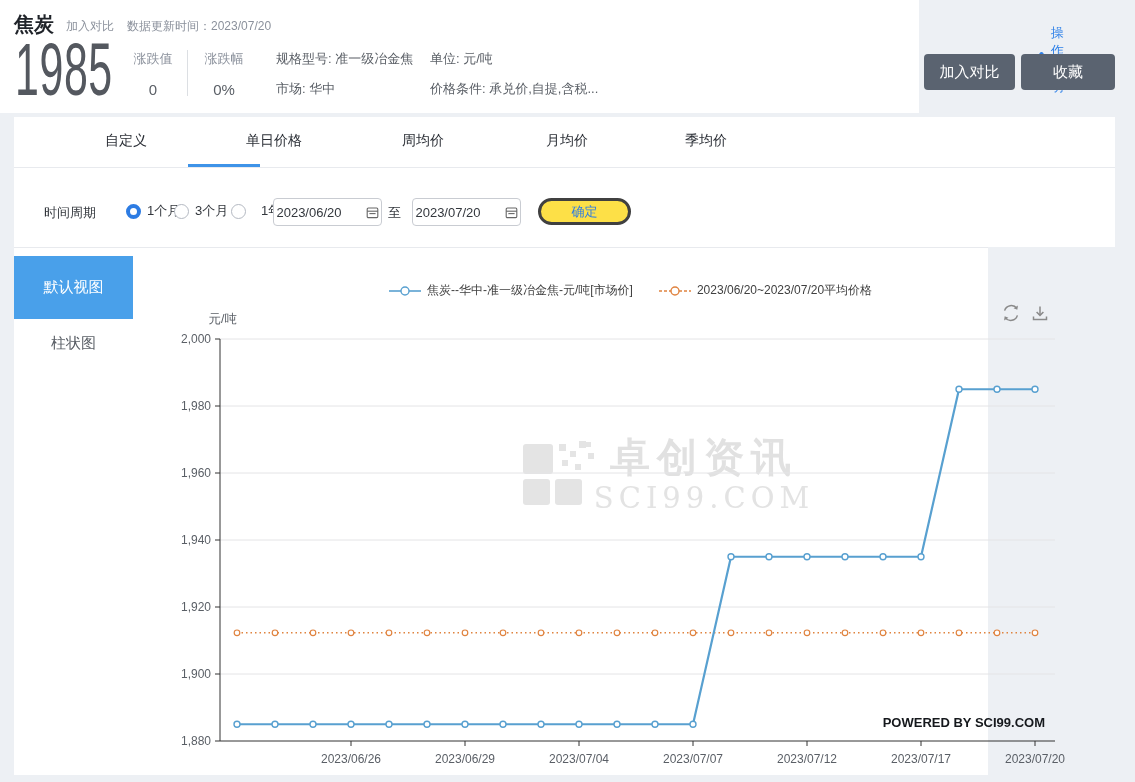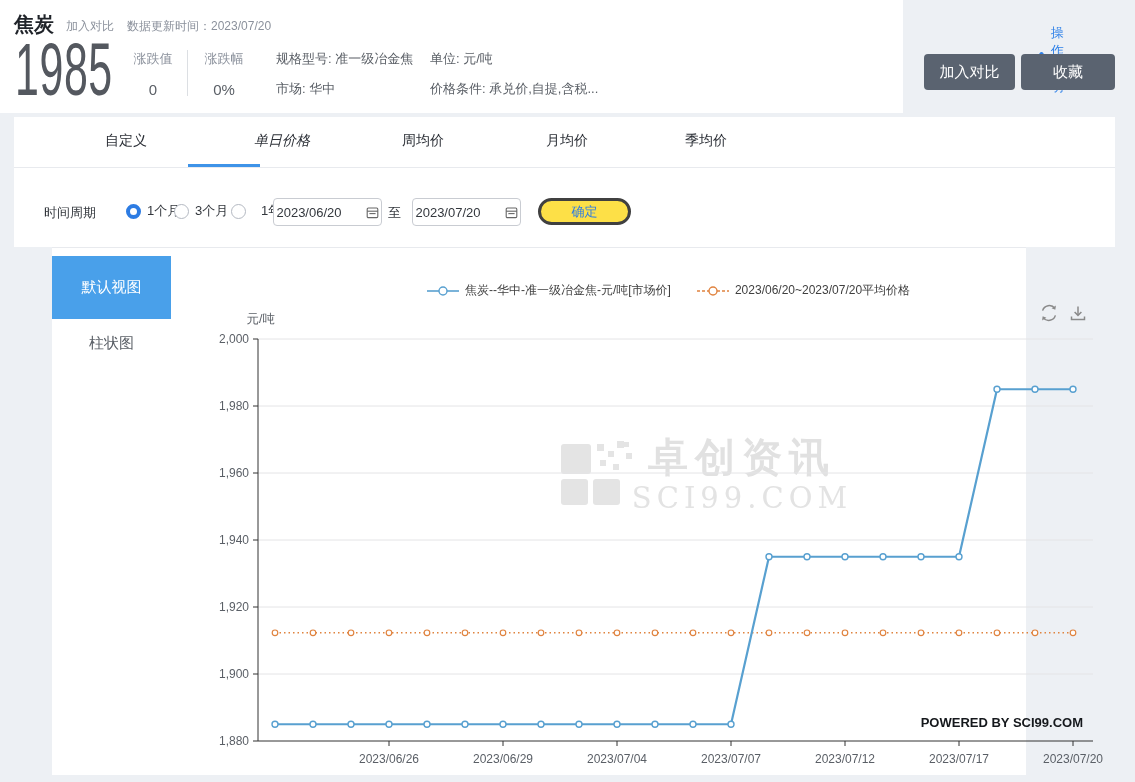--- a/index.html
+++ b/index.html
@@ -5,21 +5,21 @@
   html,body{margin:0;padding:0;}
   body{
     width:1135px;height:782px;position:relative;overflow:hidden;
     background:#edf0f4;
     font-family:"Liberation Sans","DejaVu Sans",sans-serif;
     -webkit-font-smoothing:antialiased;
   }
   .abs{position:absolute;}
 
   
-  .header{position:absolute;left:0;top:0;width:903px;height:113px;background:#fff;}
+  .header{position:absolute;left:0;top:0;width:903px;height:113px;background:#fff;padding-left:16px;}
   .product{left:14px;top:11px;font-size:20px;font-weight:700;color:#1f2329;}
   .category{left:66px;top:18px;font-size:12px;color:#8b919c;}
   .update{left:127px;top:18px;font-size:12px;color:#8b919c;}
   .help{left:1038px;top:24px;display:flex;align-items:center;gap:6px;cursor:pointer;}
   .help-icon{width:16px;height:16px;border-radius:50%;background:#2e80e8;color:#fff;
     font-size:11px;font-weight:700;display:flex;align-items:center;justify-content:center;}
   .help-label{font-size:13px;color:#2e80e8;}
   .price{left:15px;top:41px;font-size:74px;line-height:58px;color:#54585f;
     transform:scaleX(0.58);transform-origin:left top;letter-spacing:1px;}
   .chg-col{width:58px;text-align:center;}
@@ -46,21 +46,21 @@
   .datebox{top:81px;width:107px;height:26px;border:1px solid #c9ccd2;border-radius:4px;
     background:#fff;display:flex;align-items:center;justify-content:center;gap:24px;
     font-size:13px;color:#33373d;cursor:pointer;}
   .range-sep{left:374px;top:87px;font-size:13px;color:#33373d;}
   .btn-confirm{left:524px;top:81px;width:93px;height:27px;background:#fde047;
     border:3px solid #404040;border-radius:14px;color:#2d7ce3;font-size:13px;
     display:flex;align-items:center;justify-content:center;cursor:pointer;font-family:inherit;}
 
   
   .card2{position:absolute;left:14px;top:247px;width:974px;height:528px;background:#fff;
-    border-top:1px solid #e8eaee;box-sizing:border-box;margin-left:38px;}
+    border-top:1px solid #e8eaee;box-sizing:border-box;}
   .side-active{left:0;top:8px;width:119px;height:63px;background:#49a0ea;color:#fff;
     font-size:15px;display:flex;align-items:center;justify-content:center;cursor:pointer;}
   .side-plain{left:0;top:85px;width:119px;height:20px;color:#5a5f66;font-size:15px;
     display:flex;align-items:center;justify-content:center;cursor:pointer;}
   .legend{left:192px;top:34px;width:849px;display:flex;justify-content:center;
     align-items:center;gap:26px;}
   .legend-item{display:flex;align-items:center;gap:6px;font-size:12px;color:#404040;cursor:pointer;}
   .chart-tools{left:987px;top:55px;display:flex;gap:9px;}
   .tool{width:20px;height:20px;cursor:pointer;}
   svg text{font-family:"Liberation Sans","DejaVu Sans",sans-serif;}
@@ -100,21 +100,21 @@
   <div class="abs spec" style="left:276px;top:80px;">市场: 华中</div>
   <div class="abs spec" style="left:430px;top:50px;">单位: 元/吨</div>
   <div class="abs spec" style="left:430px;top:80px;">价格条件: 承兑价,自提,含税...</div>
 
   <button class="abs btn-dark" style="left:924px;top:54px;width:91px;">加入对比</button>
   <button class="abs btn-dark" style="left:1021px;top:54px;width:94px;">收藏</button>
 </div>
 
 <div class="card1">
   <div class="abs tab" style="left:51px;">自定义</div>
-  <div class="abs tab active" style="left:200px;font-style:italic;">单日价格</div>
+  <div class="abs tab active" style="left:192px;">单日价格</div>
   <div class="abs tab" style="left:348px;">周均价</div>
   <div class="abs tab" style="left:492px;">月均价</div>
   <div class="abs tab" style="left:631px;">季均价</div>
   <div class="abs tab-underline"></div>
   <div class="abs tabs-divider"></div>
 
   <div class="abs filter-label">时间周期</div>
 
   <div class="abs radio checked" style="left:112px;">
     <span class="dot"></span>

